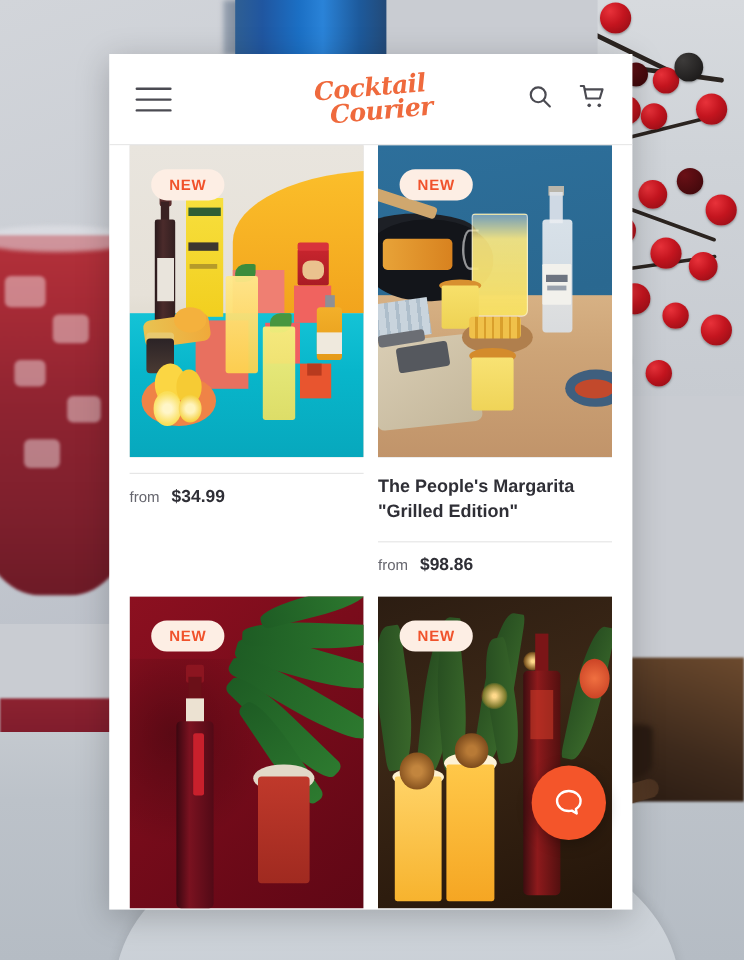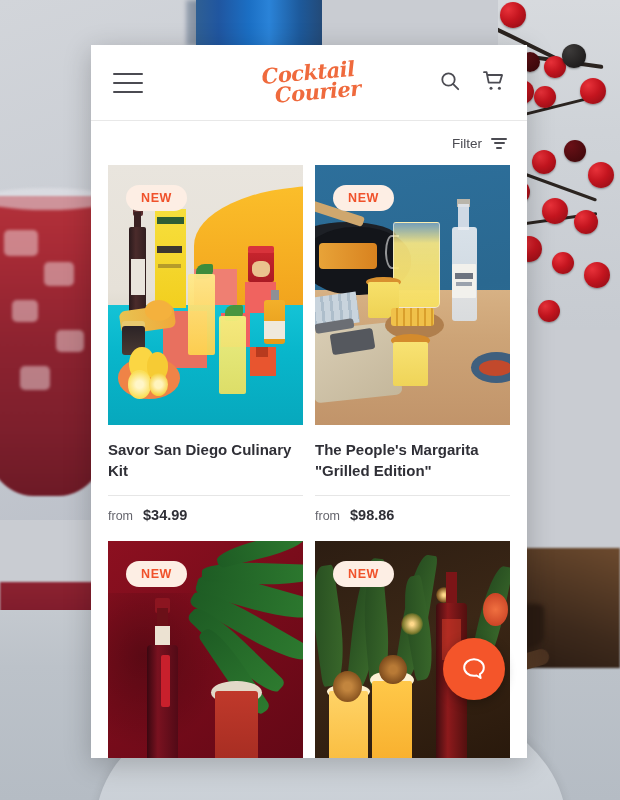--- a/index.html
+++ b/index.html
@@ -417,28 +417,20 @@
         <svg width="25" height="24" viewBox="0 0 25 24" fill="none" stroke="#4b4b52" stroke-width="1.8" stroke-linecap="round" stroke-linejoin="round">
           <path d="M2 3.2h2.6l2.1 10.4h11.1l2.3-7.6H6"></path>
           <circle cx="9" cy="19.3" r="1.5" fill="#4b4b52" stroke="none"></circle>
           <circle cx="17.4" cy="19.3" r="1.5" fill="#4b4b52" stroke="none"></circle>
         </svg>
       </span>
     </div>
   </div>
 
 
-  <div id="filter-bar">
-    <span class="filter-label">Filter</span>
-    <span id="filter-icon">
-      <i></i>
-      <i></i>
-      <i></i>
-    </span>
-  </div>
 
   <div id="product-grid">
 
     <div class="product-card">
       <div class="product-media">
         <div class="ph p1-bg"></div>
         <div class="ph p1-sun"></div>
         <div class="ph p1-pink"></div>
         <div class="ph p1-table"></div>
         <div class="ph p1-riser1"></div>
@@ -468,21 +460,20 @@
         <div class="ph p1-glass1"></div>
         <div class="ph p1-mint2"></div>
         <div class="ph p1-glass2"></div>
         <div class="ph p1-plate"></div>
         <div class="ph p1-lemon1"></div>
         <div class="ph p1-lemon2"></div>
         <div class="ph p1-lemon3"></div>
         <div class="ph p1-lemon4"></div>
         <div class="badge-new">NEW</div>
       </div>
-      <div class="product-title">Savor San Diego Culinary Kit</div>
       <div class="product-divider"></div>
       <div class="product-price-row">
         <span class="price-from">from</span>
         <span class="price-value">$34.99</span>
       </div>
     </div>
 
     <div class="product-card">
       <div class="product-media">
         <div class="ph p2-bg2"></div>

